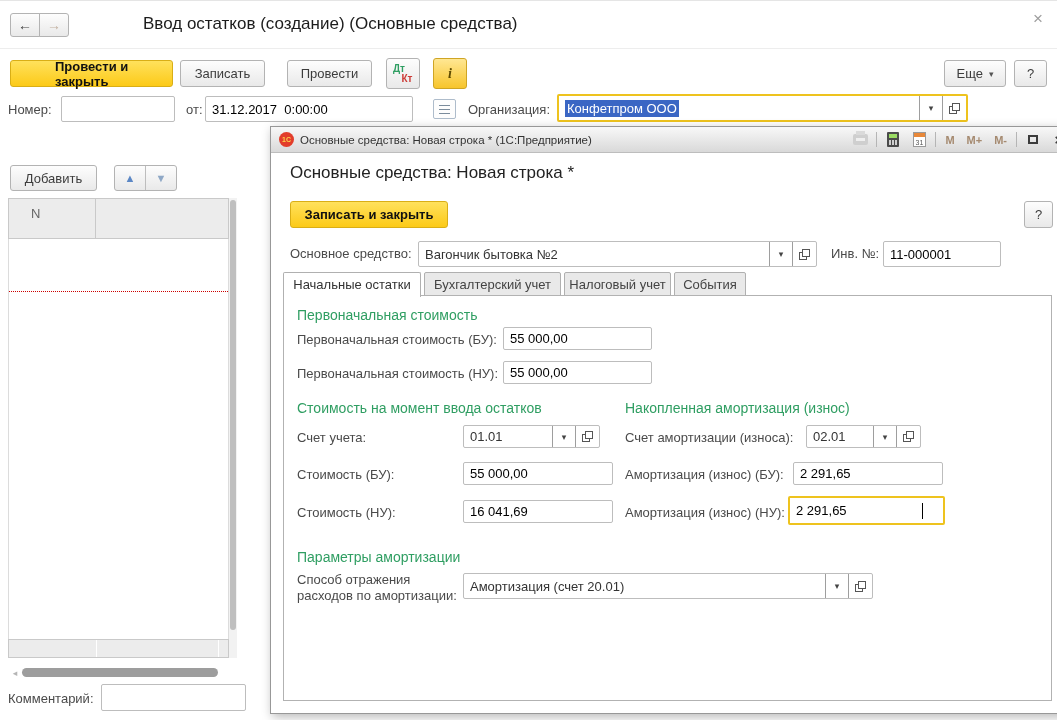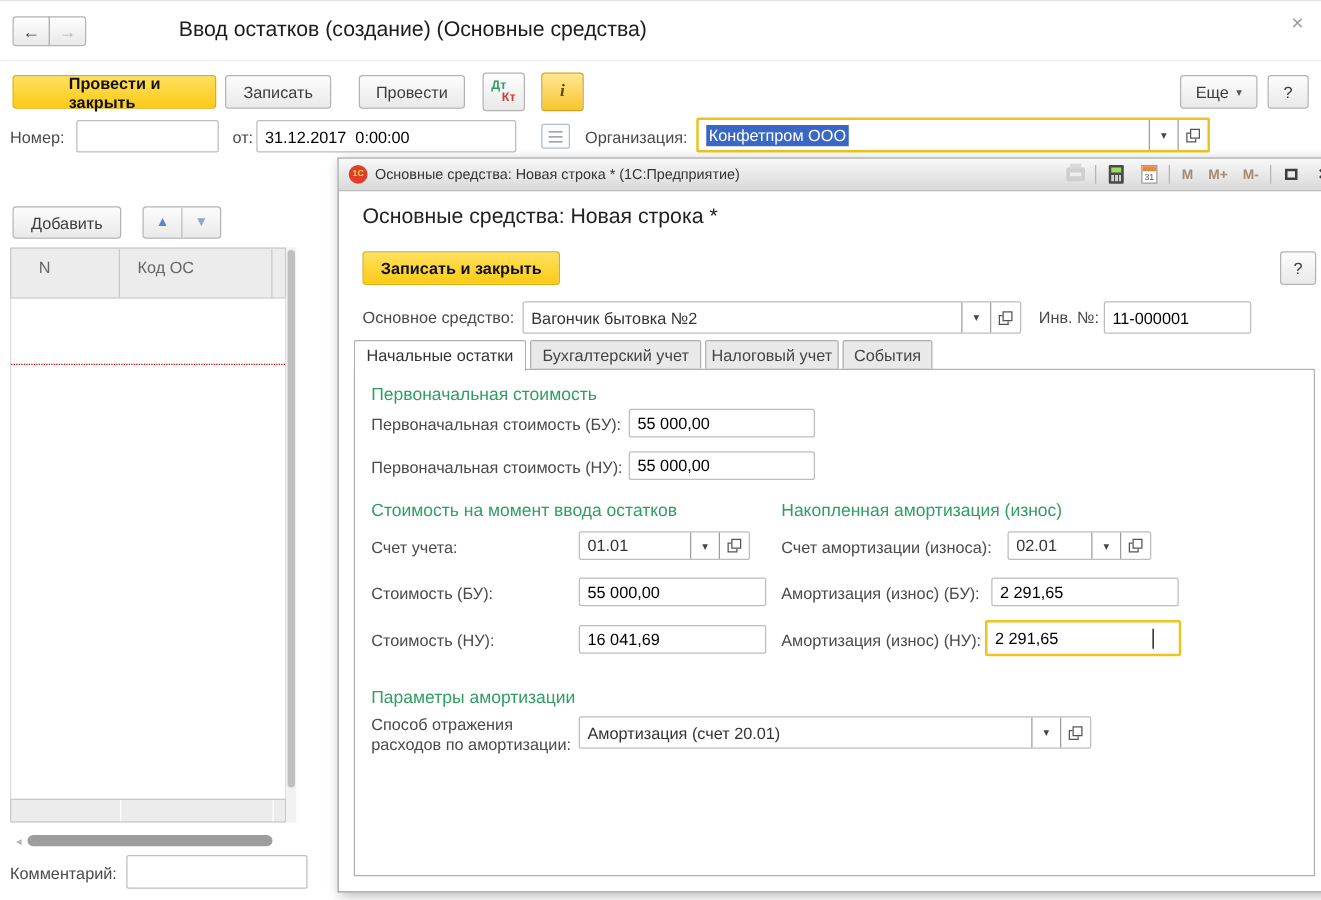--- a/index.html
+++ b/index.html
@@ -228,21 +228,20 @@
 <div class="abs btn btn-updown">
   <span class="half up">
       <span>▲</span>
     </span>
   <span class="half down">
       <span>▼</span>
     </span>
 </div>
 <div class="abs tbl-head">
   <span class="th th-n">N</span>
-  <span class="th th-kod">Код ОС</span>
 </div>
 <div class="abs tbl-body"></div>
 <div class="abs red-line"></div>
 <div class="abs tbl-foot">
     <span class="d1"></span>
     <span class="d2"></span>
   </div>
 <div class="abs vscroll">
     <span class="vthumb"></span>
   </div>

